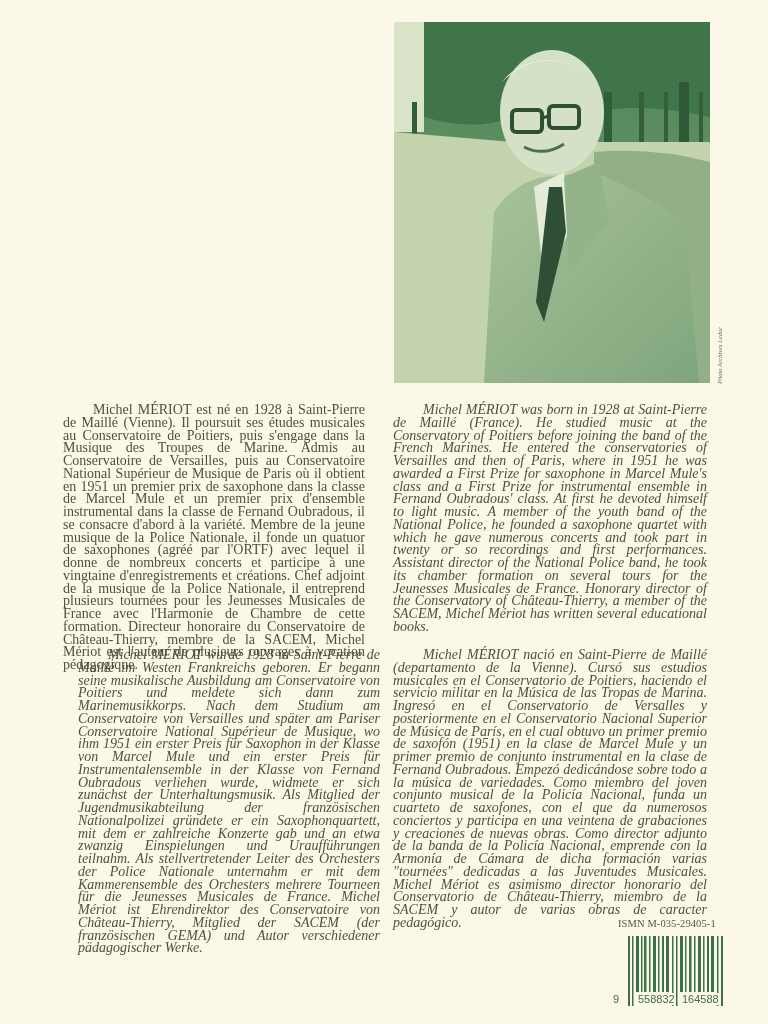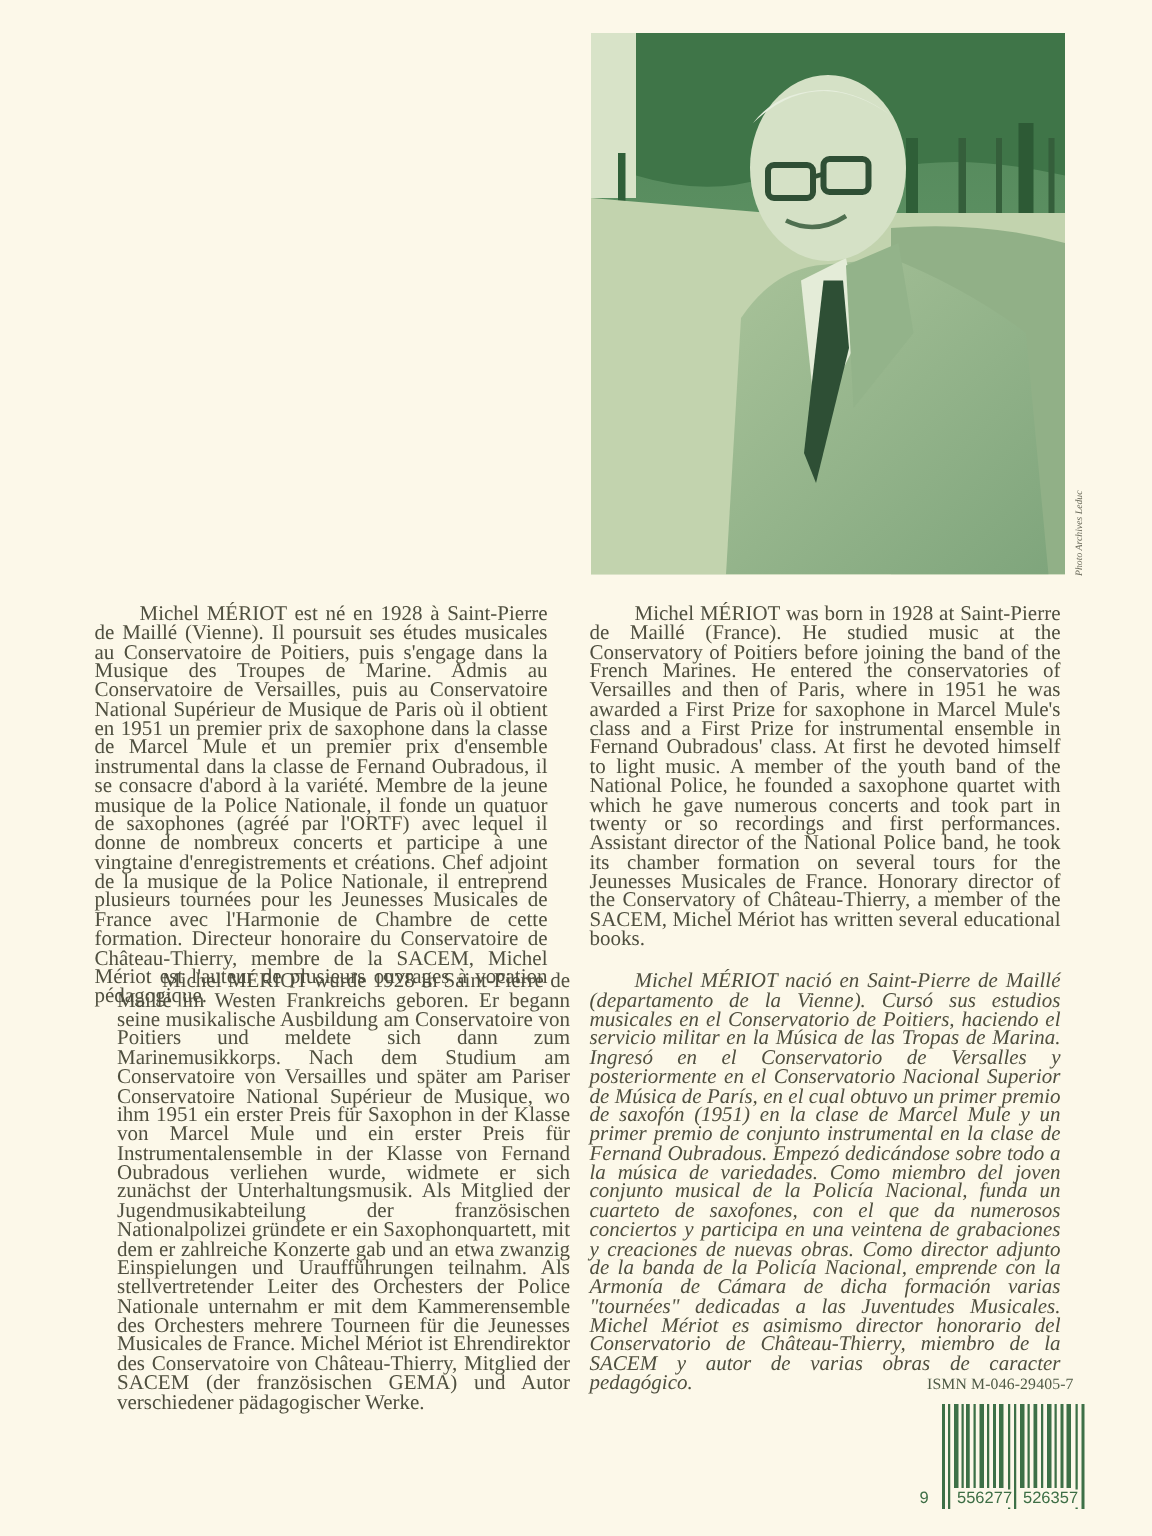--- a/index.html
+++ b/index.html
@@ -24,21 +24,21 @@
       white-space: nowrap; line-height: 12px;
     }
     .col {
       position: absolute; width: 302px;
       font-family: "Liberation Serif", serif;
       font-size: 14px; line-height: 12.75px;
       text-align: justify; hyphens: none;
       color: #4f4f3f;
     }
     .col p { margin: 0; text-indent: 30px; }
-    .col.italic { }
+    .col.italic { font-style: italic; }
     #fr { left: 63px; top: 404px; }
     #en { left: 393px; top: 404px; width: 314px; }
     #de { left: 78px; top: 649px; }
     #es { left: 393px; top: 649px; width: 314px; font-style: italic; }
     .isbn {
       position: absolute; left: 618px; top: 918px;
       font-family: "Liberation Serif", serif; font-size: 10.5px; color: #4f5a45;
       letter-spacing: 0.1px;
     }
     .barcode { position: absolute; left: 626px; top: 936px; width: 100px; height: 70px; }
@@ -111,21 +111,21 @@
 </div>
 
 <div class="col italic" id="de">
   <p>Michel MÉRIOT wurde 1928 in Saint-Pierre de Maillé im Westen Frankreichs geboren. Er begann seine musikalische Ausbildung am Conservatoire von Poitiers und meldete sich dann zum Marinemusikkorps. Nach dem Studium am Conservatoire von Versailles und später am Pariser Conservatoire National Supérieur de Musique, wo ihm 1951 ein erster Preis für Saxophon in der Klasse von Marcel Mule und ein erster Preis für Instrumentalensemble in der Klasse von Fernand Oubradous verliehen wurde, widmete er sich zunächst der Unterhaltungsmusik. Als Mitglied der Jugendmusikabteilung der französischen Nationalpolizei gründete er ein Saxophonquartett, mit dem er zahlreiche Konzerte gab und an etwa zwanzig Einspielungen und Uraufführungen teilnahm. Als stellvertretender Leiter des Orchesters der Police Nationale unternahm er mit dem Kammerensemble des Orchesters mehrere Tourneen für die Jeunesses Musicales de France. Michel Mériot ist Ehrendirektor des Conservatoire von Château-Thierry, Mitglied der SACEM (der französischen GEMA) und Autor verschiedener pädagogischer Werke.</p>
 </div>
 
 <div class="col" id="es">
   <p>Michel MÉRIOT nació en Saint-Pierre de Maillé (departamento de la Vienne). Cursó sus estudios musicales en el Conservatorio de Poitiers, haciendo el servicio militar en la Música de las Tropas de Marina. Ingresó en el Conservatorio de Versalles y posteriormente en el Conservatorio Nacional Superior de Música de París, en el cual obtuvo un primer premio de saxofón (1951) en la clase de Marcel Mule y un primer premio de conjunto instrumental en la clase de Fernand Oubradous. Empezó dedicándose sobre todo a la música de variedades. Como miembro del joven conjunto musical de la Policía Nacional, funda un cuarteto de saxofones, con el que da numerosos conciertos y participa en una veintena de grabaciones y creaciones de nuevas obras. Como director adjunto de la banda de la Policía Nacional, emprende con la Armonía de Cámara de dicha formación varias "tournées" dedicadas a las Juventudes Musicales. Michel Mériot es asimismo director honorario del Conservatorio de Château-Thierry, miembro de la SACEM y autor de varias obras de caracter pedagógico.</p>
 </div>
 
-<div class="isbn">ISMN M-046-29405-7</div>
+<div class="isbn">ISMN M-035-29405-1</div>
 
 <svg class="barcode" viewBox="0 0 100 70">
   <g fill="#3d7047">
     <rect x="2" y="0" width="2" height="70"></rect>
     <rect x="6" y="0" width="1.5" height="70"></rect>
     <rect x="10" y="0" width="3" height="56"></rect>
     <rect x="15" y="0" width="1.5" height="56"></rect>
     <rect x="18" y="0" width="2.5" height="56"></rect>
     <rect x="23" y="0" width="1.5" height="56"></rect>
     <rect x="27" y="0" width="3" height="56"></rect>
@@ -140,14 +140,14 @@
     <rect x="68" y="0" width="1.5" height="56"></rect>
     <rect x="72" y="0" width="3" height="56"></rect>
     <rect x="77" y="0" width="1.5" height="56"></rect>
     <rect x="81" y="0" width="2" height="56"></rect>
     <rect x="85" y="0" width="3" height="56"></rect>
     <rect x="91" y="0" width="1.5" height="70"></rect>
     <rect x="95" y="0" width="2" height="70"></rect>
   </g>
 </svg>
 <div class="bc-digit" id="bc-first">9</div>
-<div class="bc-digit" id="bc-left">556277</div>
-<div class="bc-digit" id="bc-right">526357</div>
+<div class="bc-digit" id="bc-left">558832</div>
+<div class="bc-digit" id="bc-right">164588</div>
 
 </body></html>

